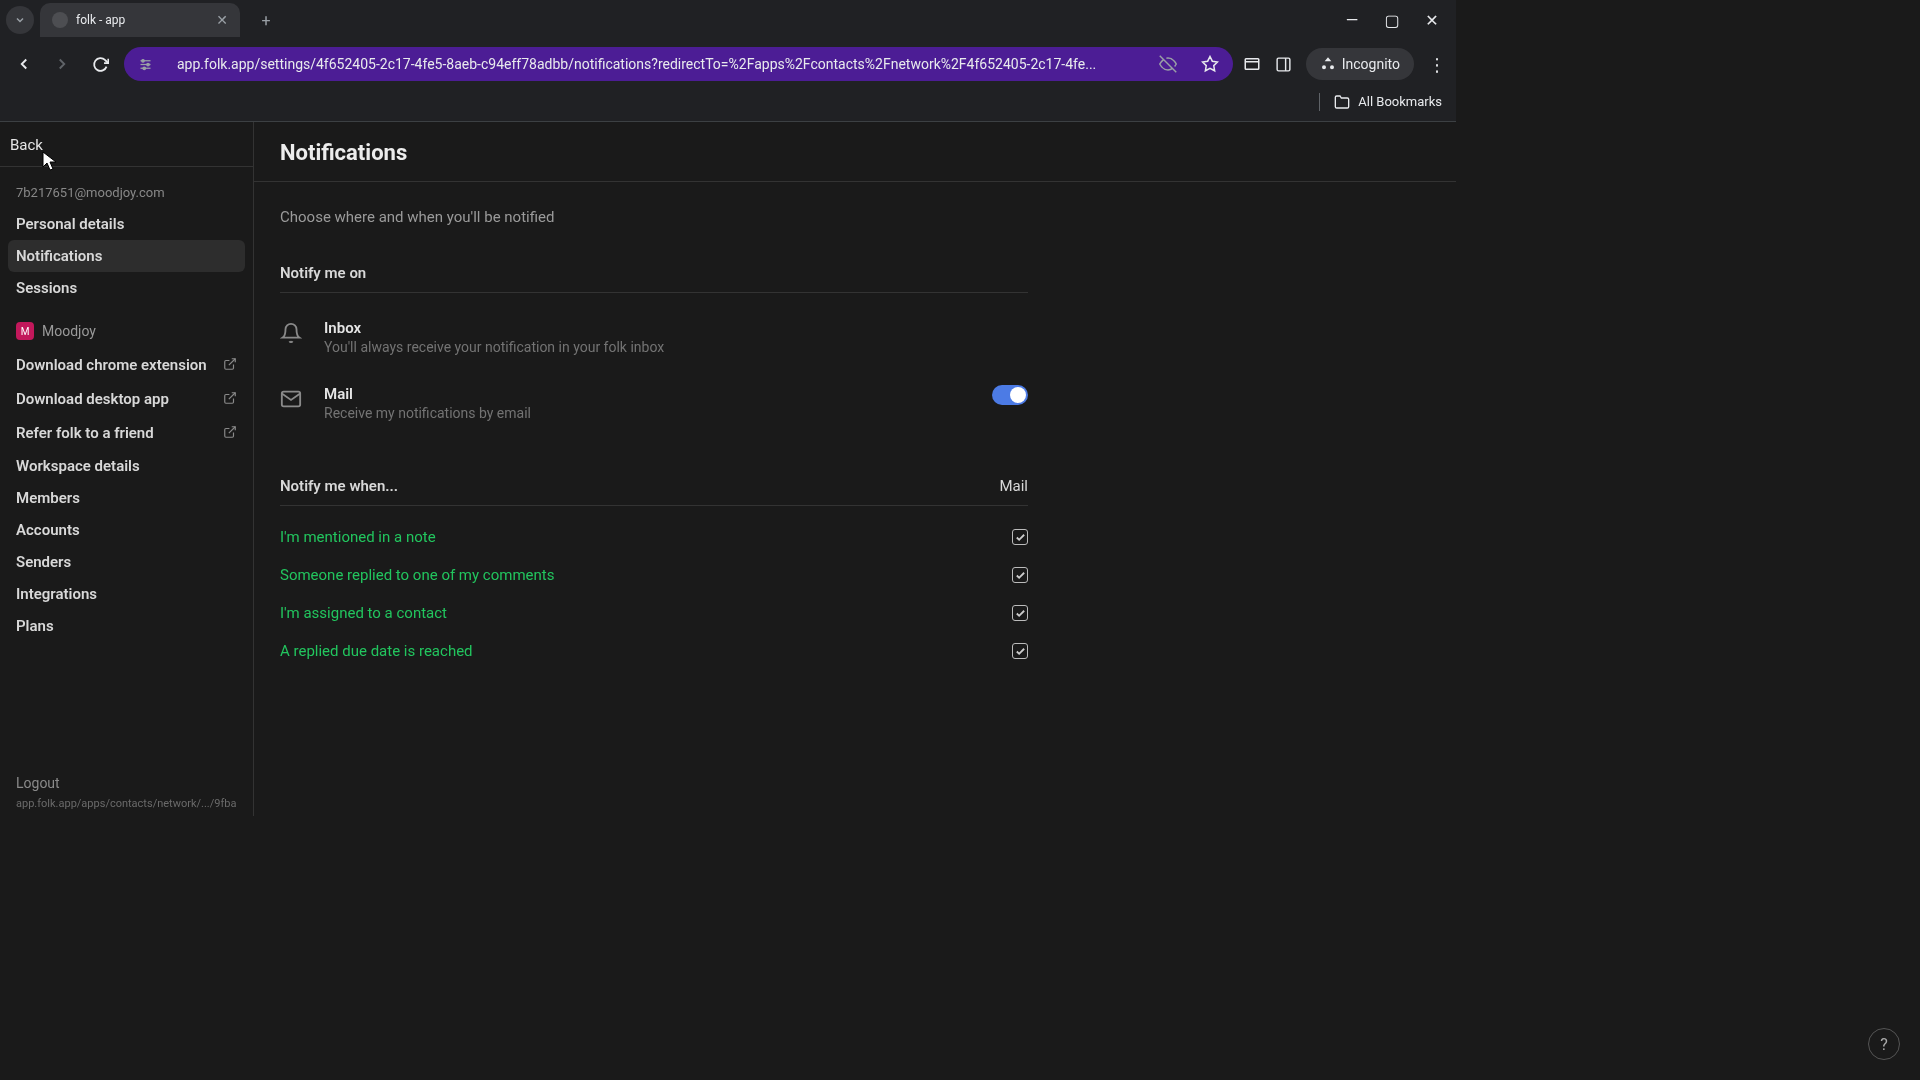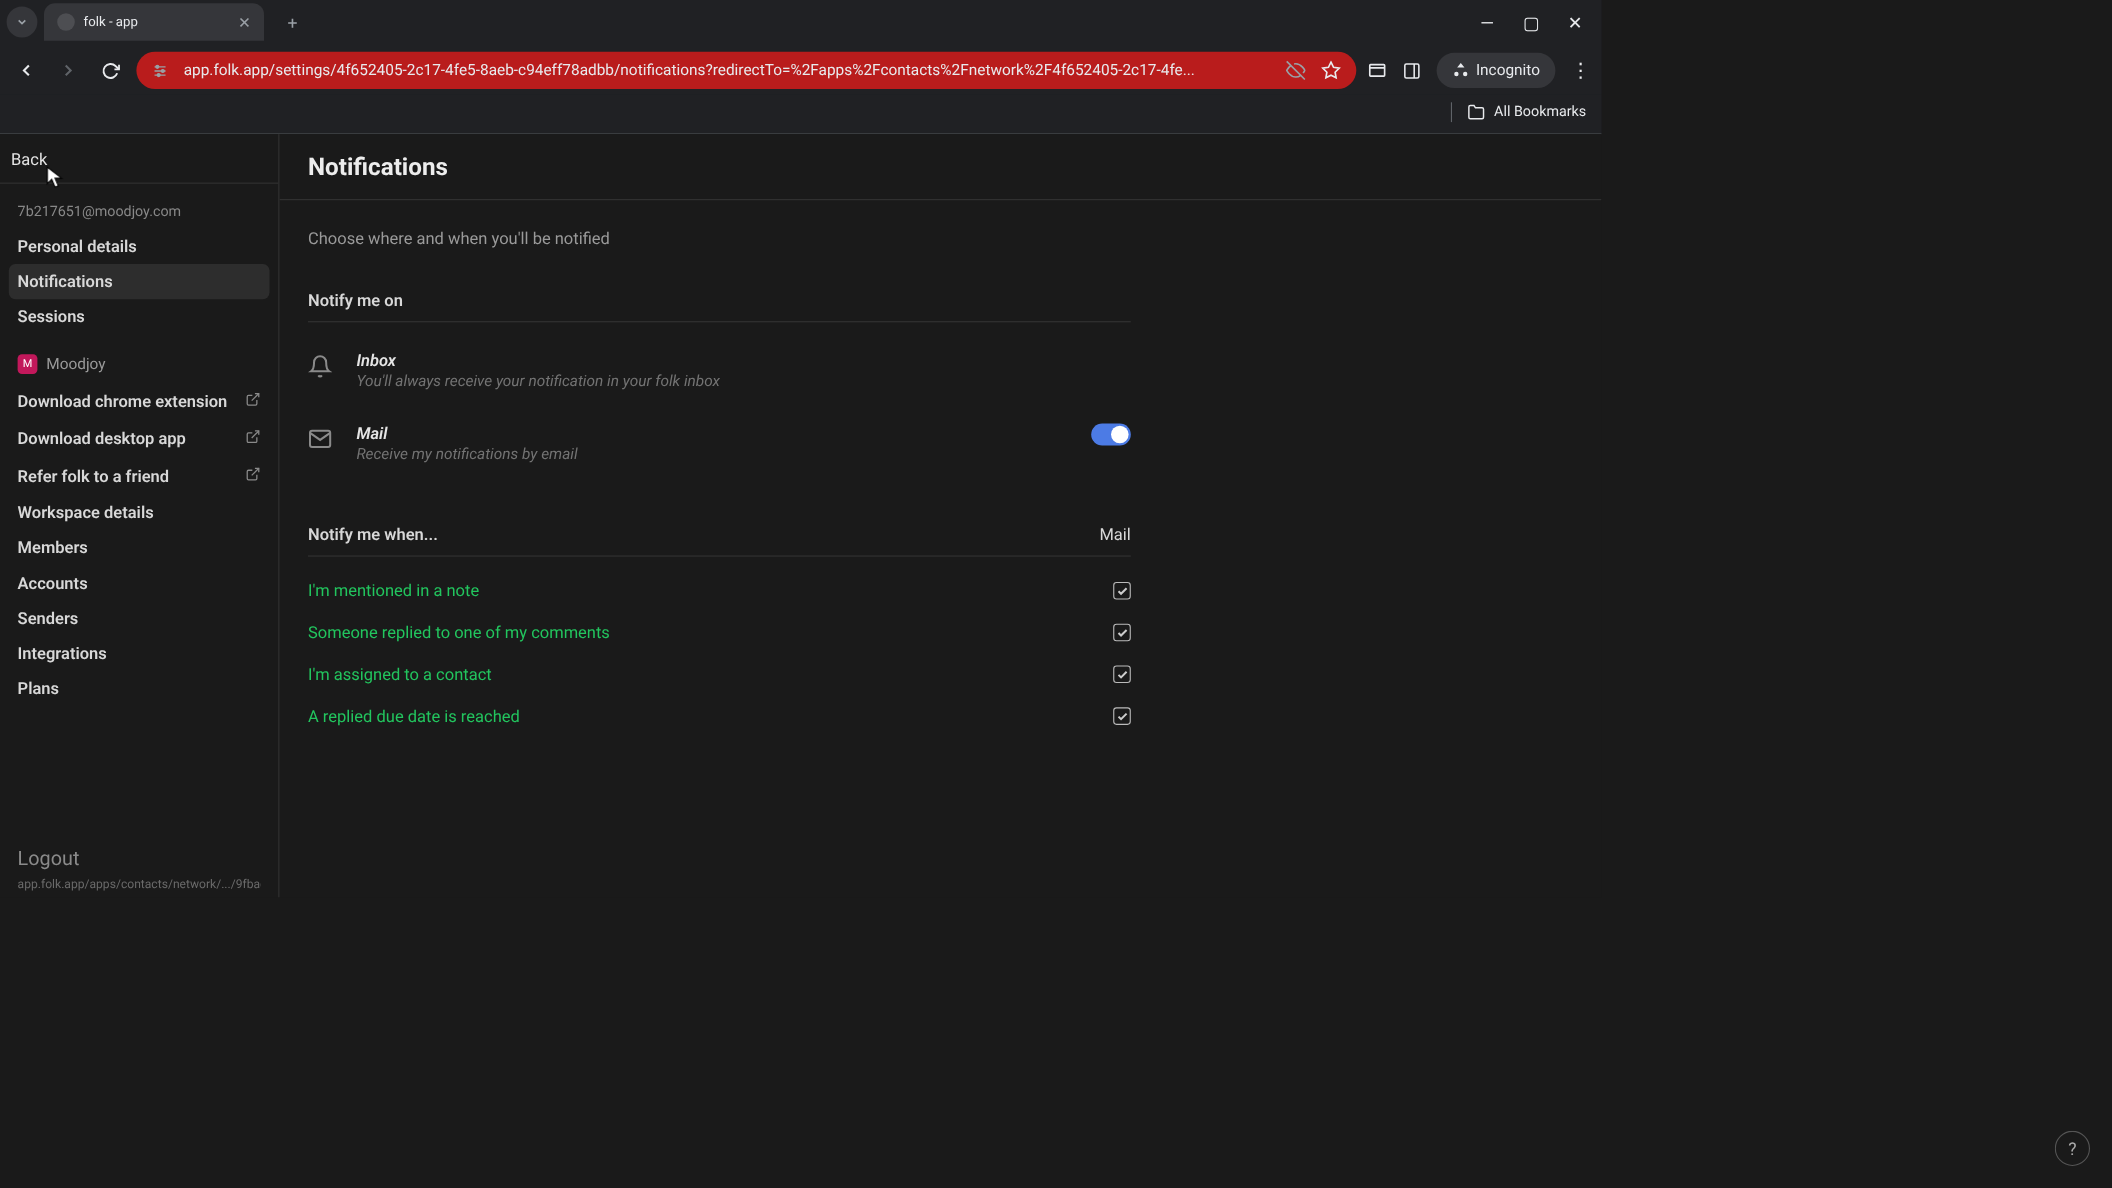--- a/index.html
+++ b/index.html
@@ -19,21 +19,21 @@
 .tab { display:flex; align-items:center; gap:8px; background:#35363a; border-radius:10px 10px 0 0; padding:0 12px; height:34px; min-width:200px; color:#e8eaed; font-size:12px; }
 .tab .favicon { width:16px; height:16px; border-radius:50%; background:#4d4e52; }
 .tab .close { margin-left:auto; color:#9aa0a6; font-size:14px; }
 .new-tab { color:#9aa0a6; font-size:16px; margin-left:12px; width:28px; height:28px; display:flex; align-items:center; justify-content:center; }
 .window-controls { margin-left:auto; display:flex; gap:20px; padding-right:14px; color:#e8eaed; }
 .window-controls span { width:20px; text-align:center; }
 
 .addr-bar { display:flex; align-items:center; gap:10px; padding:6px 10px 4px; background:#202124; height:46px; }
 .nav-btn { width:28px; height:28px; display:flex; align-items:center; justify-content:center; color:#9aa0a6; }
 .nav-btn.active { color:#e8eaed; }
-.url-box { flex:1; display:flex; align-items:center; gap:14px; background:#b91c1c; border-radius:18px; padding:16px 14px; height:34px; color:#9aa0a6; font-size:14px; }
+.url-box { flex:1; display:flex; align-items:center; gap:24px; background:#4c1d95; border-radius:18px; padding:16px 14px; height:34px; color:#9aa0a6; font-size:14px; }
 .url-text { color:#e8eaed; font-size:14px; overflow:hidden; white-space:nowrap; text-overflow:ellipsis; flex:1; }
 .addr-icons { display:flex; gap:14px; align-items:center; color:#e8eaed; font-size:15px; }
 .incognito-pill { display:flex; align-items:center; gap:6px; background:#35363a; border-radius:18px; padding:4px 14px; height:32px; font-size:14px; color:#e8eaed; }
 
 .bookmarks-bar { display:flex; justify-content:flex-end; align-items:center; height:36px; padding:0 14px 4px; background:#202124; color:#e8eaed; font-size:13px; border-bottom:1px solid #3c4043; }
 .bookmarks-bar .divider { width:1px; height:18px; background:#5f6368; margin-right:14px; }
 .bookmarks-bar .item { display:flex; align-items:center; gap:8px; }
 
 
 .app { display:flex; height: calc(816px - 40px - 46px - 36px); background:#1a1a1a; }
@@ -42,34 +42,34 @@
 .back-link { padding:14px 10px 12px; color:#e5e5e5; font-size:15px; cursor:pointer; border-bottom:1px solid #333; margin:0 -8px 14px; }
 .account-email { color:#888; font-size:13px; padding:4px 8px 8px; }
 .side-item { padding:7px 8px; font-size:15px; font-weight:600; color:#d8d8d8; border-radius:6px; cursor:pointer; }
 .side-item.active { background:#2d2d2d; font-weight:600; }
 .side-item.thin { font-weight:600; }
 .workspace-hdr { display:flex; align-items:center; gap:8px; padding:18px 8px 8px; color:#9a9a9a; font-size:14px; }
 .ws-badge { width:18px; height:18px; border-radius:4px; background:#c2185b; color:#fff; font-size:10px; display:flex; align-items:center; justify-content:center; }
 .side-link { display:flex; align-items:center; justify-content:space-between; padding:8px 8px; font-size:15px; font-weight:600; color:#d8d8d8; cursor:pointer; }
 .ext-icon { color:#8a8a8a; font-size:13px; }
 .sidebar-bottom { margin-top:auto; padding:10px 8px 4px; }
-.logout { color:#8a8a8a; font-size:18px; padding:4px 0; }
+.logout { color:#8a8a8a; font-size:14px; padding:4px 0; }
 .status-url { color:#6a6a6a; font-size:11px; padding:2px 0; white-space:nowrap; overflow:hidden; }
 
 .main { flex:1; padding:0; overflow:auto; }
 .page-head { padding:18px 26px 16px; border-bottom:1px solid #333; }
 .page-head h1 { font-size:22px; font-weight:700; color:#ededed; }
 .content { padding:26px; max-width:800px; }
 .subtitle { color:#9a9a9a; font-size:15px; margin-bottom:38px; }
 
 .section-title { font-size:15px; font-weight:600; color:#d8d8d8; padding-bottom:10px; border-bottom:1px solid #333; margin-bottom:18px; }
 
 .channel-row { display:flex; align-items:flex-start; gap:22px; padding:8px 0 22px; }
 .channel-icon { width:22px; height:22px; color:#8a8a8a; margin-top:3px; }
-.channel-text { flex:1;font-style:italic; }
+.channel-text { flex:1; }
 .channel-title { font-size:15px; color:#e5e5e5; font-weight:600; margin-bottom:2px; }
 .channel-desc { font-size:14px; color:#737373; }
 .toggle { width:36px; height:20px; background:#e5e5e5; border-radius:10px; position:relative; cursor:pointer; }
 .toggle.on .knob { left:18px; }
 .toggle .knob { position:absolute; width:16px; height:16px; border-radius:50%; background:#666; top:2px; left:2px; transition:left .15s; }
 .toggle.on { background:#4c7be5; }
 .toggle.on .knob { background:#fff; }
 
 .when-head { display:flex; justify-content:space-between; align-items:center; padding-bottom:10px; border-bottom:1px solid #333; margin-bottom:12px; margin-top:34px; }
 .when-head .l { font-size:15px; font-weight:600; color:#d8d8d8; }

